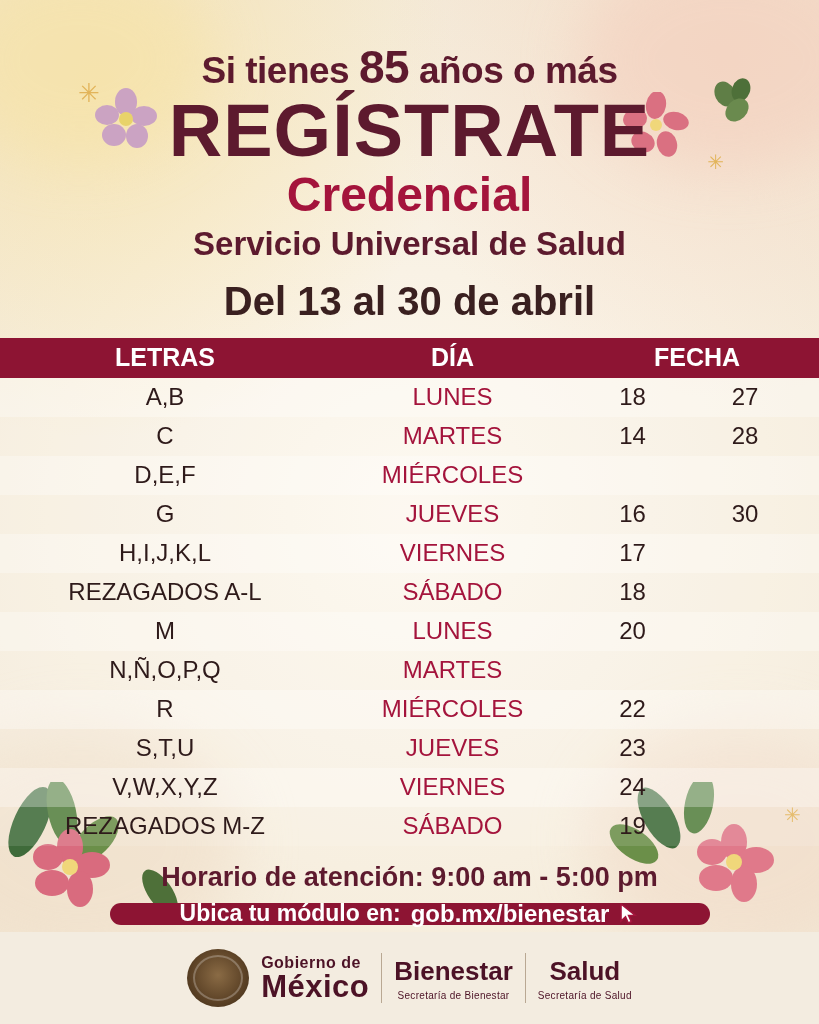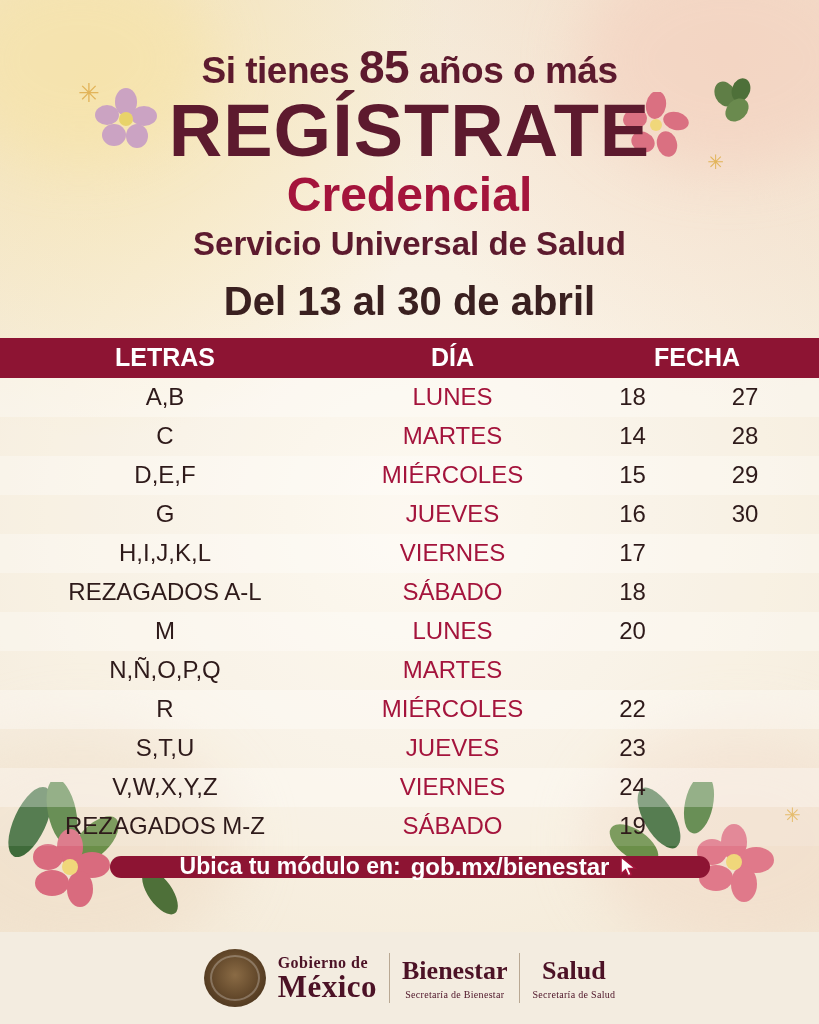--- a/index.html
+++ b/index.html
@@ -101,21 +101,21 @@
     color: #ffffff; font-size: 23px; font-weight: bold;
   }
   .ubica-bar .url { font-size: 24px; }
   .cursor-icon { display: inline-block; width: 20px; height: 22px; }
 
   
   .govbar {
     position: absolute; bottom: 0; left: 0; right: 0; height: 92px;
     background: #f3ece0;
     display: flex; align-items: center; justify-content: center;
-    gap: 12px; z-index: 6; font-family: Liberation Serif, serif;
+    gap: 12px; z-index: 6;
   }
   .eagle {
     width: 62px; height: 58px; border-radius: 50%;
     background: radial-gradient(circle at 50% 45%, #8a6b45 0%, #5c4226 60%, #3b2a17 100%);
     position: relative;
   }
   .eagle::after{
     content:""; position:absolute; inset:6px; border-radius:50%;
     border:2px solid rgba(255,255,255,.25);
   }
@@ -208,24 +208,20 @@
           <div class="c-letters">C</div>
           <div class="c-dia">MARTES</div>
           <div class="c-fecha">
             <span class="d1">14</span>
             <span class="d2">28</span>
           </div>
         </div>
         <div class="row">
           <div class="c-letters">D,E,F</div>
           <div class="c-dia">MIÉRCOLES</div>
-          <div class="c-fecha">
-            <span class="d1">15</span>
-            <span class="d2">29</span>
-          </div>
         </div>
         <div class="row">
           <div class="c-letters">G</div>
           <div class="c-dia">JUEVES</div>
           <div class="c-fecha">
             <span class="d1">16</span>
             <span class="d2">30</span>
           </div>
         </div>
         <div class="row">
@@ -284,20 +280,21 @@
           <div class="c-letters">REZAGADOS M-Z</div>
           <div class="c-dia">SÁBADO</div>
           <div class="c-fecha">
             <span class="d1">19</span>
             <span class="d2"></span>
           </div>
         </div>
       </div>
   </div>
 
+  <div class="horario">Horario de atención: 9:00 am - 5:00 pm</div>
 
   <div class="ubica-bar">
     <span>Ubica tu módulo en:</span>
     <span class="url">gob.mx/bienestar</span>
     <span class="cursor-icon">
       <svg width="20" height="22" viewBox="0 0 20 22">
         <path d="M2 1 L2 18 L6.5 13.8 L9.3 20 L12.4 18.6 L9.6 12.6 L16 12.2 Z" fill="#ffffff" stroke="#a4143c" stroke-width="1.6"></path>
       </svg>
     </span>
   </div>

